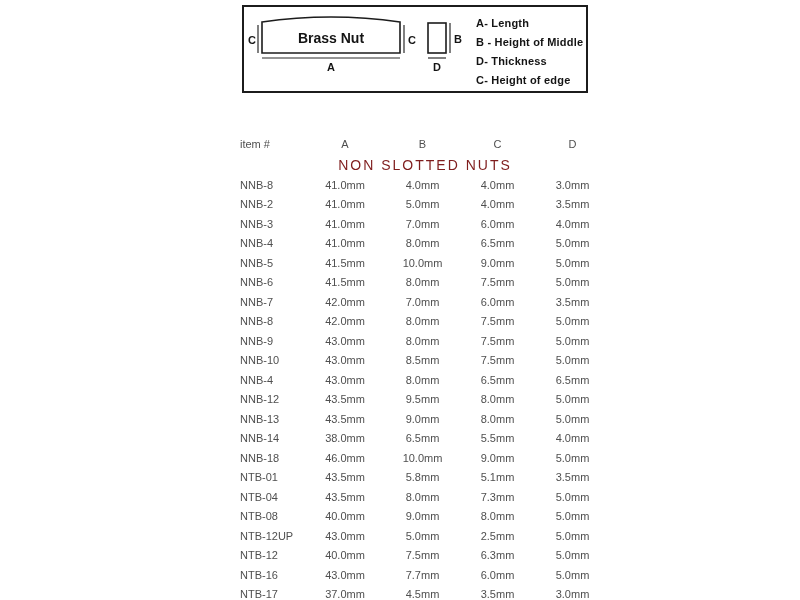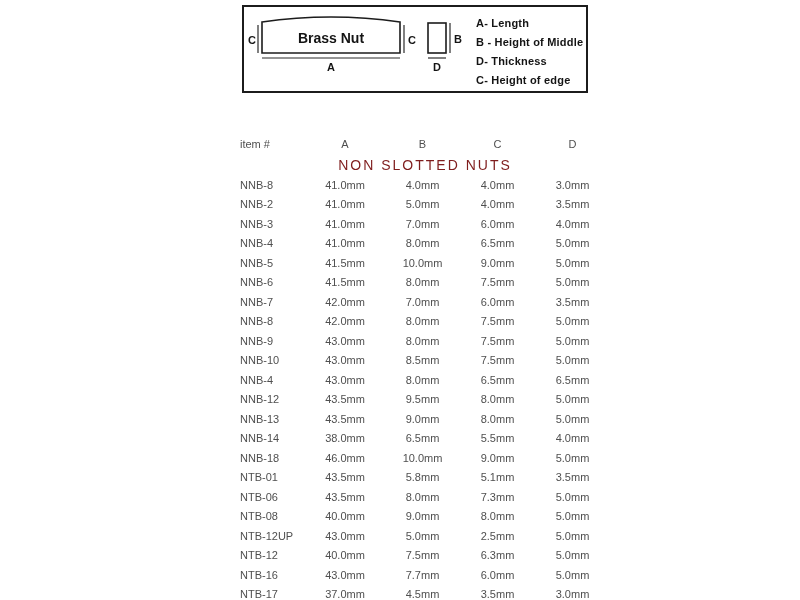--- a/index.html
+++ b/index.html
@@ -196,21 +196,21 @@
         <span class="c-val">5.0mm</span>
       </div>
       <div class="trow">
         <span class="c-item">NTB-01</span>
         <span class="c-val">43.5mm</span>
         <span class="c-val">5.8mm</span>
         <span class="c-val">5.1mm</span>
         <span class="c-val">3.5mm</span>
       </div>
       <div class="trow">
-        <span class="c-item">NTB-06</span>
+        <span class="c-item">NTB-04</span>
         <span class="c-val">43.5mm</span>
         <span class="c-val">8.0mm</span>
         <span class="c-val">7.3mm</span>
         <span class="c-val">5.0mm</span>
       </div>
       <div class="trow">
         <span class="c-item">NTB-08</span>
         <span class="c-val">40.0mm</span>
         <span class="c-val">9.0mm</span>
         <span class="c-val">8.0mm</span>

